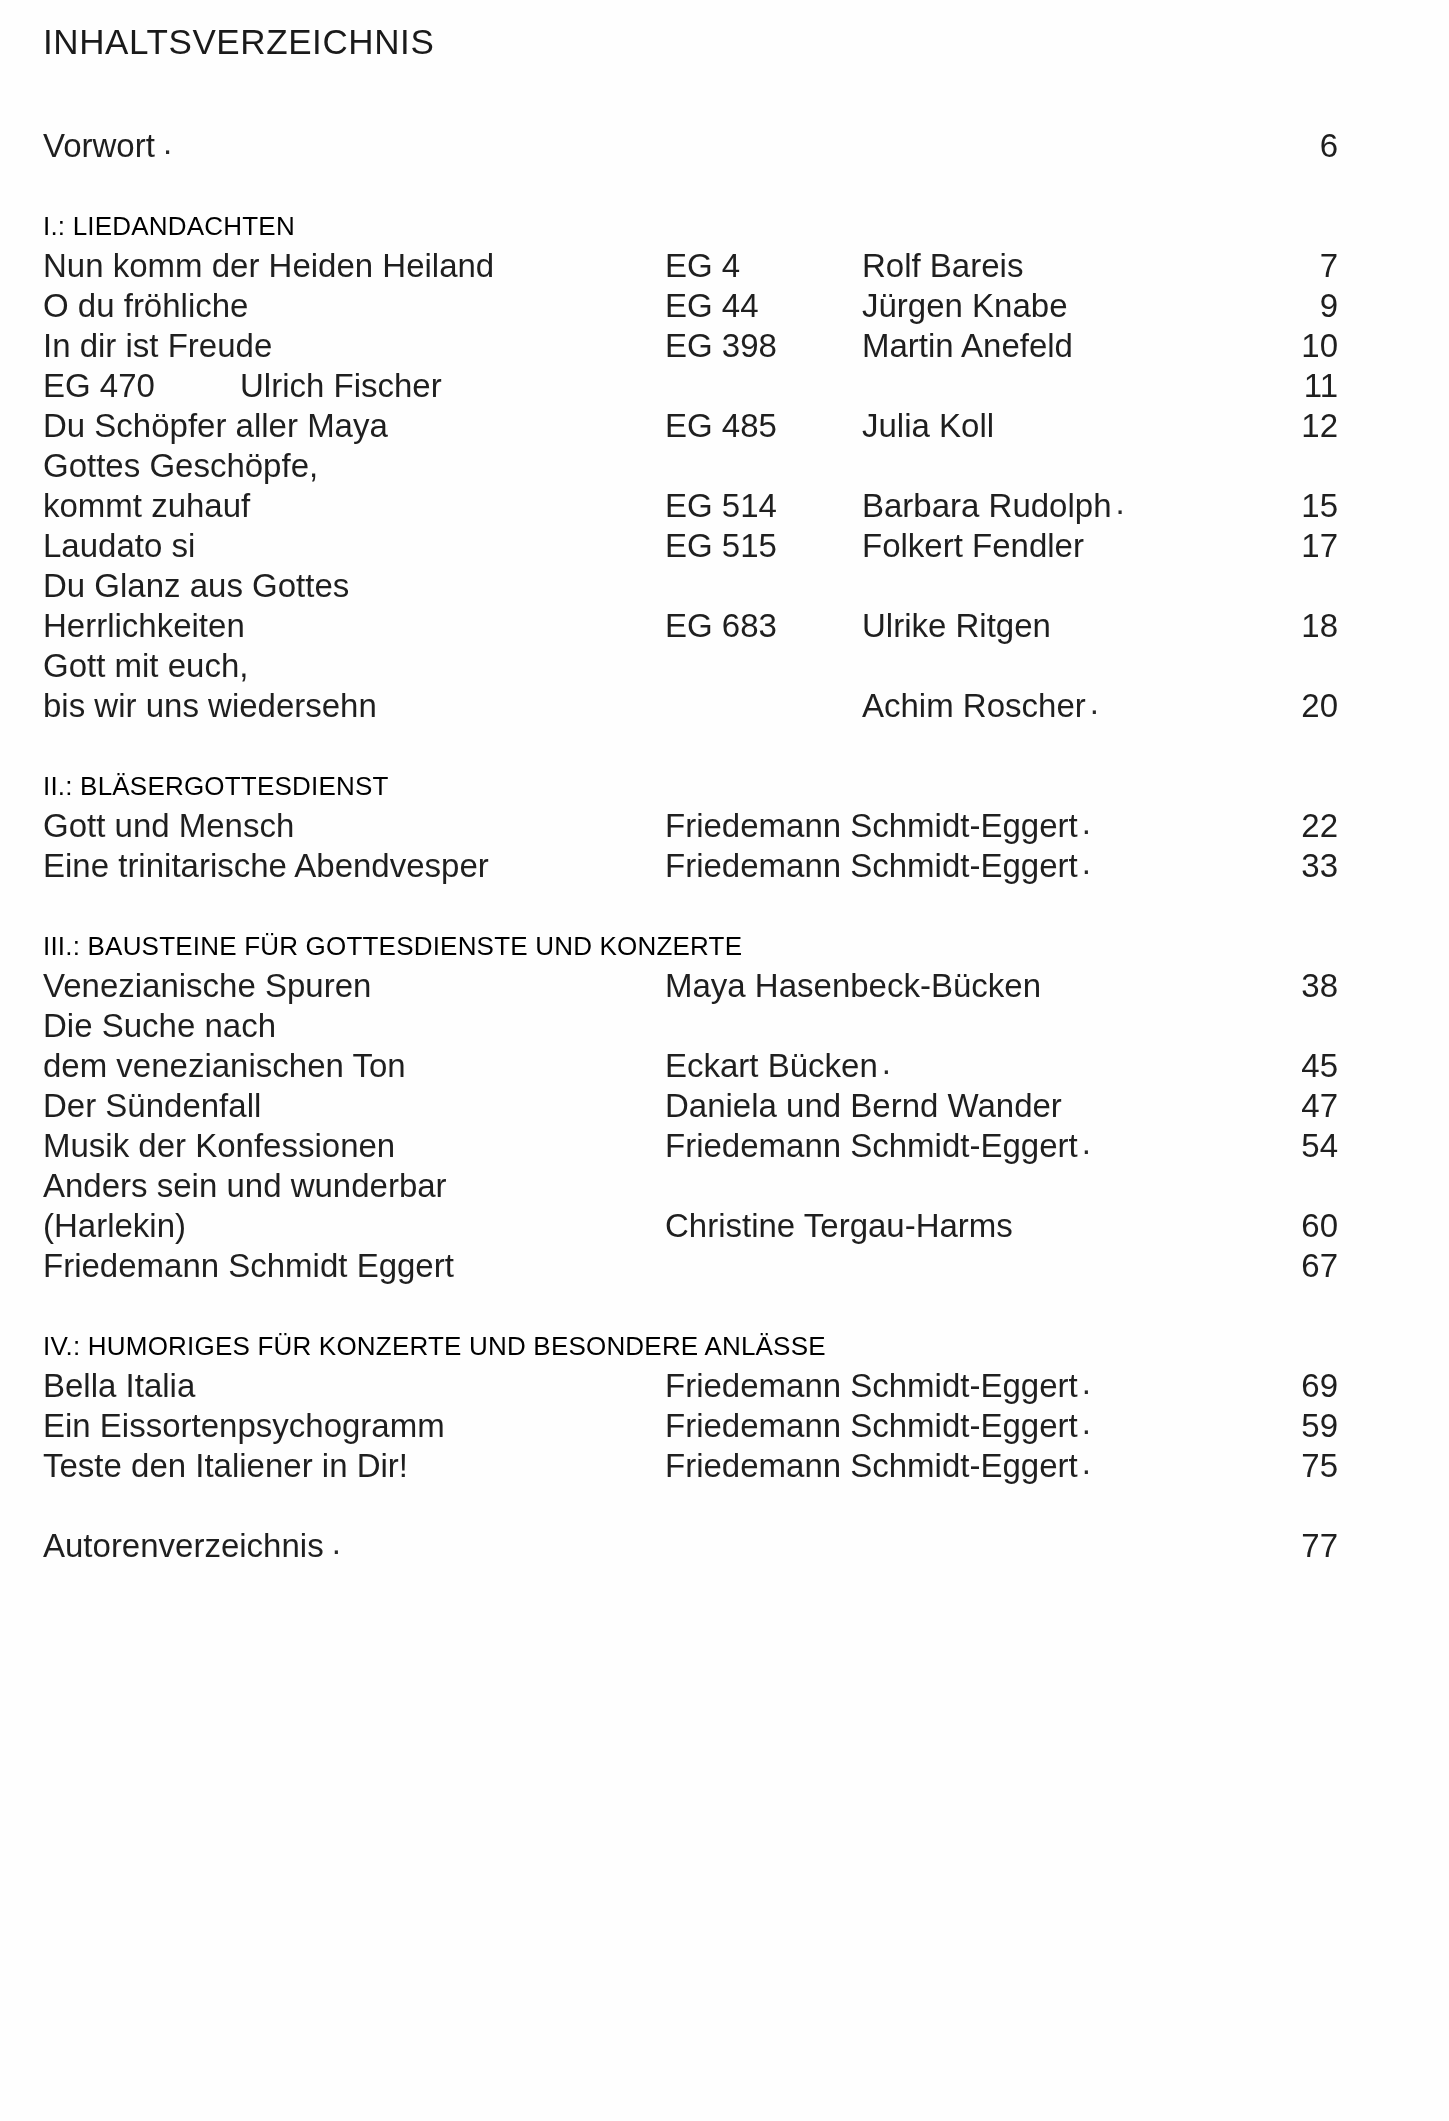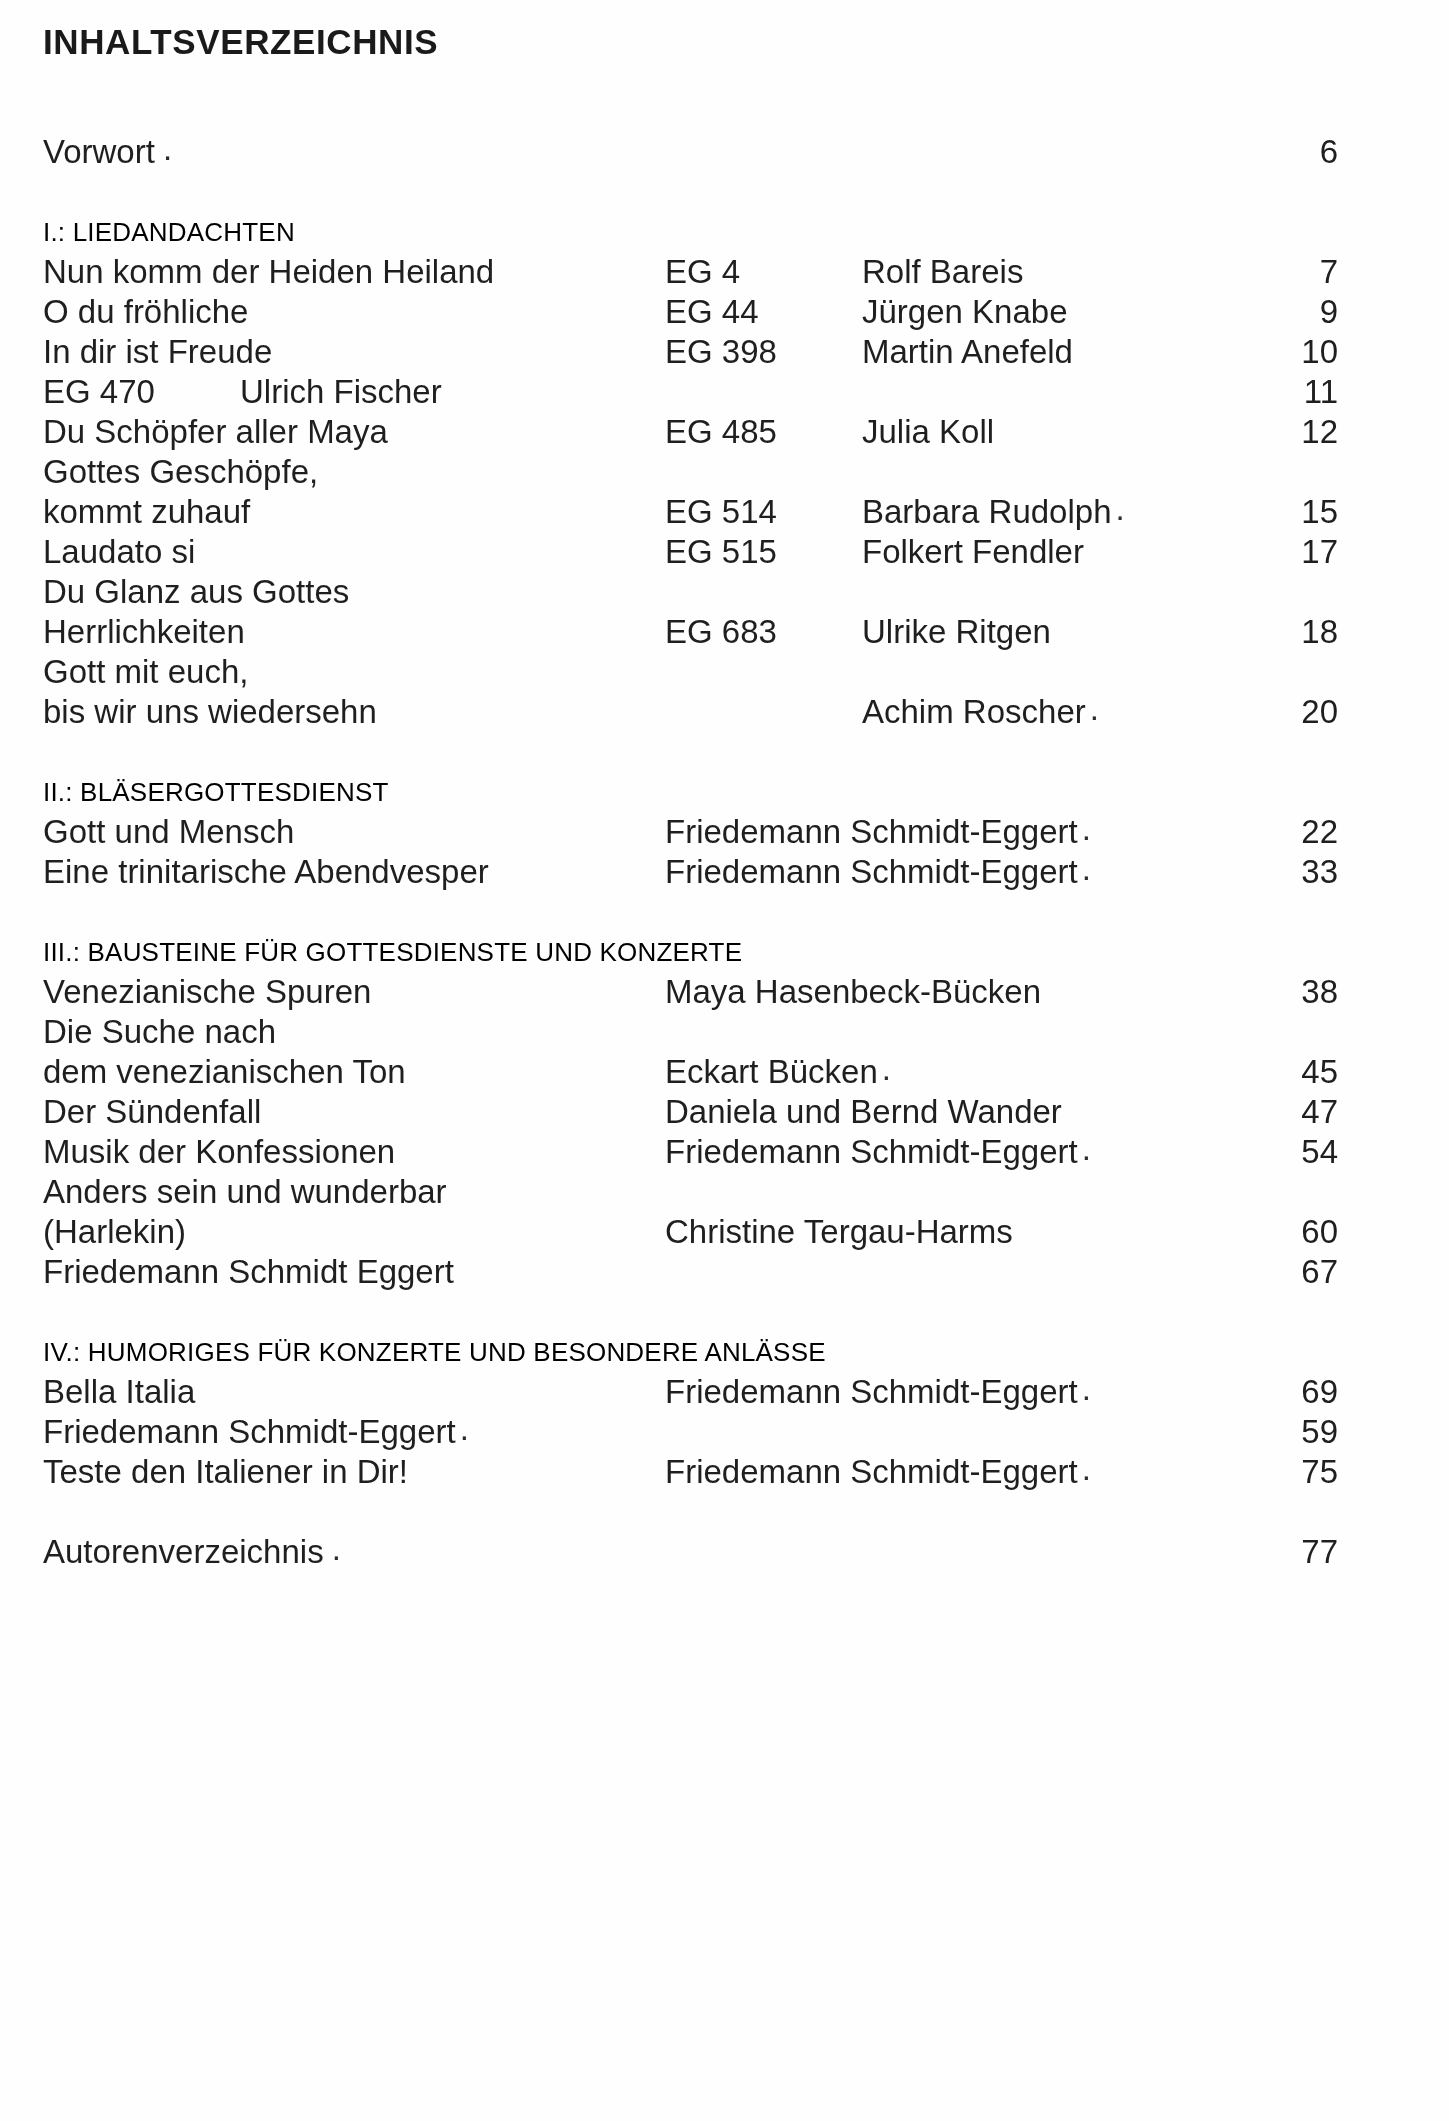--- a/index.html
+++ b/index.html
@@ -24,25 +24,25 @@
     background: #fefefe;
   }
   .content {
     position: absolute;
     left: 43px;
     top: 18px;
     width: 1295px;
   }
   .doc-title {
     font-size: 35px;
-    font-weight: bold;
+    font-weight: normal;
     letter-spacing: 0.6px;
     color: #1a1a1a;
     line-height: 48px;
-    margin: 0 0 16px 0;
+    margin: 0 0 10px 0;
     white-space: nowrap;
   }
   .gap-lg { height: 50px; }
   .gap-md { height: 40px; }
 
   
   .row {
     display: flex;
     align-items: flex-start;
     font-size: 33px;
@@ -361,20 +361,21 @@
           <span class="c-title">Bella Italia</span>
           <span class="c-author">
             <span class="aname">Friedemann Schmidt-Eggert</span>
             <span class="dots">
               <span class="dots-inner">.</span>
             </span>
             <span class="pg">69</span>
           </span>
         </div>
         <div class="row row-entry wide">
+          <span class="c-title">Ein Eissortenpsychogramm</span>
           <span class="c-author">
             <span class="aname">Friedemann Schmidt-Eggert</span>
             <span class="dots">
               <span class="dots-inner">.</span>
             </span>
             <span class="pg">59</span>
           </span>
         </div>
         <div class="row row-entry wide">
           <span class="c-title">Teste den Italiener in Dir!</span>

